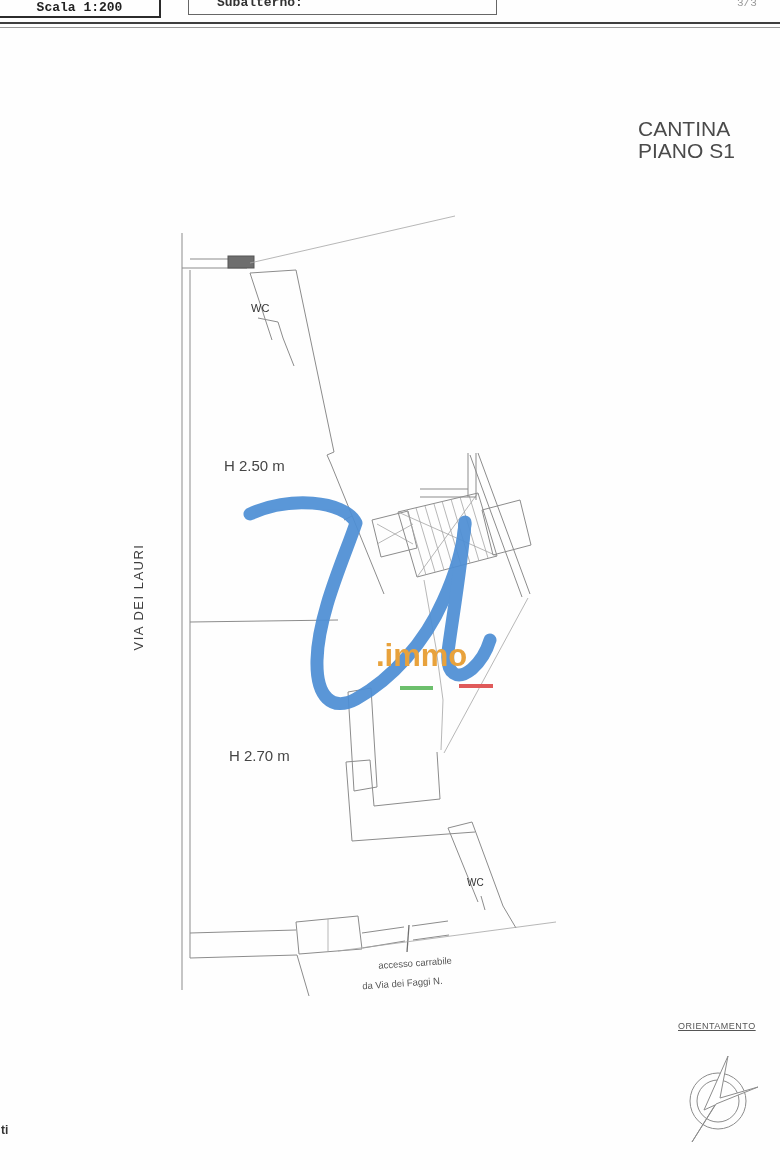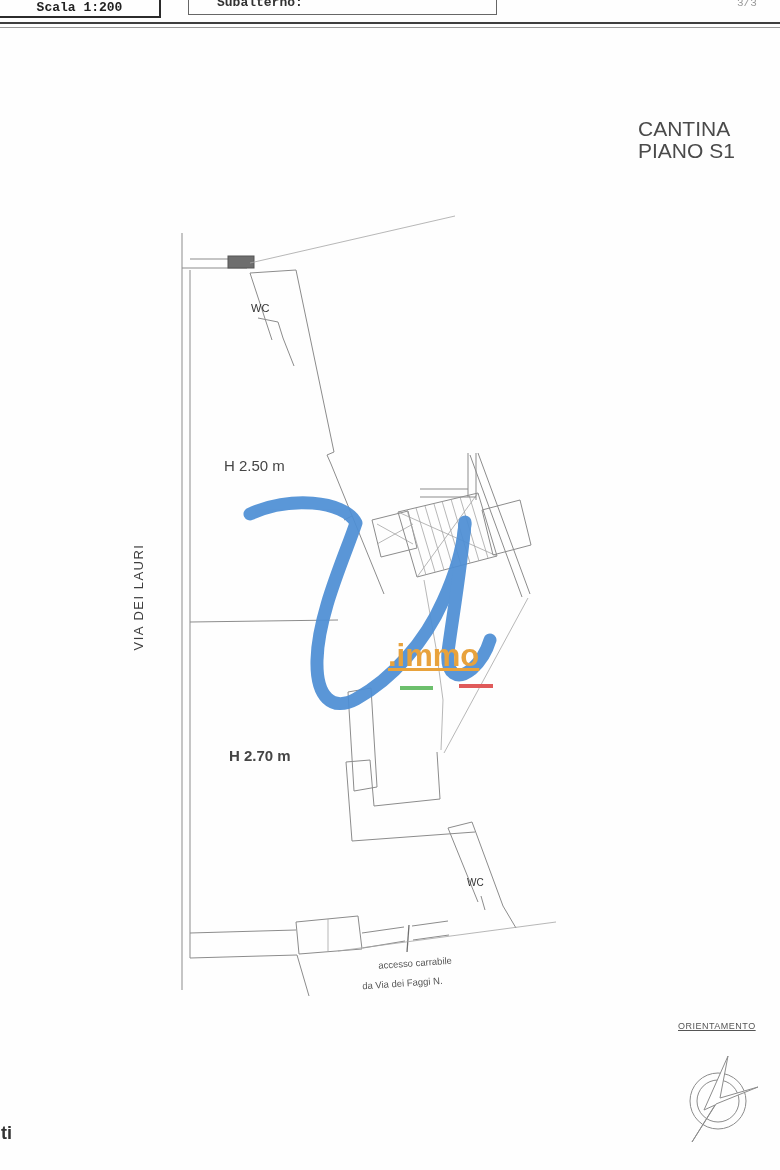--- a/index.html
+++ b/index.html
@@ -29,40 +29,39 @@
   .sub-box{left:188px;width:309px;border-left:1px solid #666;border-right:1px solid #666;padding-left:28px;}
   .prov-box{left:497px;width:283px;padding-left:14px;}
   .page-ind{left:737px;top:-3px;font-size:11px;color:#9a9a9a;font-family:"Liberation Mono",monospace;}
   .rule1{left:0;top:22px;width:780px;height:2px;background:#3f3f3f;}
   .rule2{left:0;top:27px;width:780px;height:1px;background:#9a9a9a;}
 
   
   .plan-title{left:638px;top:118px;width:135px;font-size:21px;line-height:22px;color:#4a4a4a;}
   .h-label{font-size:15px;color:#454545;}
   .h250{left:224px;top:457px;}
-  .h270{left:229px;top:747px;font-weight:bold;}
+  .h270{left:229px;top:747px;}
   .street{
     left:60px;top:588px;width:160px;height:18px;text-align:center;
     transform:rotate(-90deg);transform-origin:center;
     font-size:13px;letter-spacing:1.5px;color:#3d3d3d;
   }
   .wc{font-size:11px;font-weight:normal;color:#333;}
   .wc-upper{left:251px;top:302px;}
   .wc-lower{left:467px;top:877px;font-size:10px;}
   .access{font-size:9.5px;color:#555;transform:rotate(-4deg);}
   .access1{left:378px;top:956px;width:110px;}
   .access2{left:362px;top:976px;width:125px;}
   .orient-label{left:678px;top:1021px;width:90px;font-size:9px;letter-spacing:.5px;color:#555;text-decoration:underline;}
-  .frag{left:1px;top:1123px;font-size:18px;font-weight:bold;color:#333;}
+  .frag{left:1px;top:1123px;font-size:12px;font-weight:bold;color:#333;}
 
   
   .immo-text{
-    left:388px;top:638px;font-size:31px;font-weight:bold;color:#E8A23C;
+    left:376px;top:638px;font-size:31px;font-weight:bold;color:#E8A23C;
     letter-spacing:0;
-    text-decoration:underline;
   }
   .ul-green{left:400px;top:686px;width:33px;height:4px;background:#6CBF6C;}
   .ul-red{left:459px;top:684px;width:34px;height:4px;background:#E05A5A;}
 
   svg{position:absolute;left:0;top:0;}
   .w{stroke:#8c8c8c;stroke-width:1;fill:none;}
   .wd{stroke:#6f6f6f;stroke-width:1.3;fill:none;}
   .thin{stroke:#a5a5a5;stroke-width:0.8;fill:none;}
 </style>
 </head>

